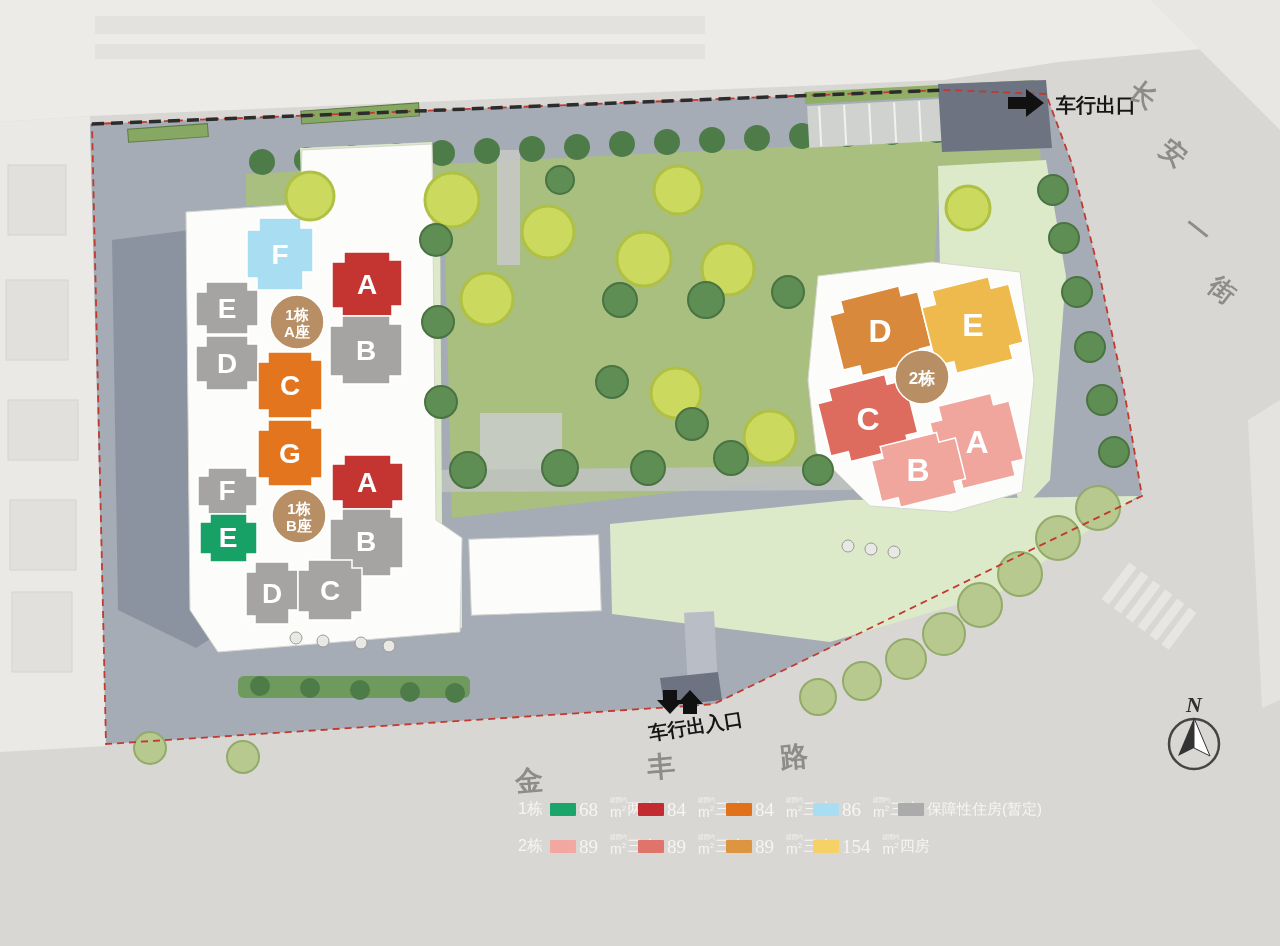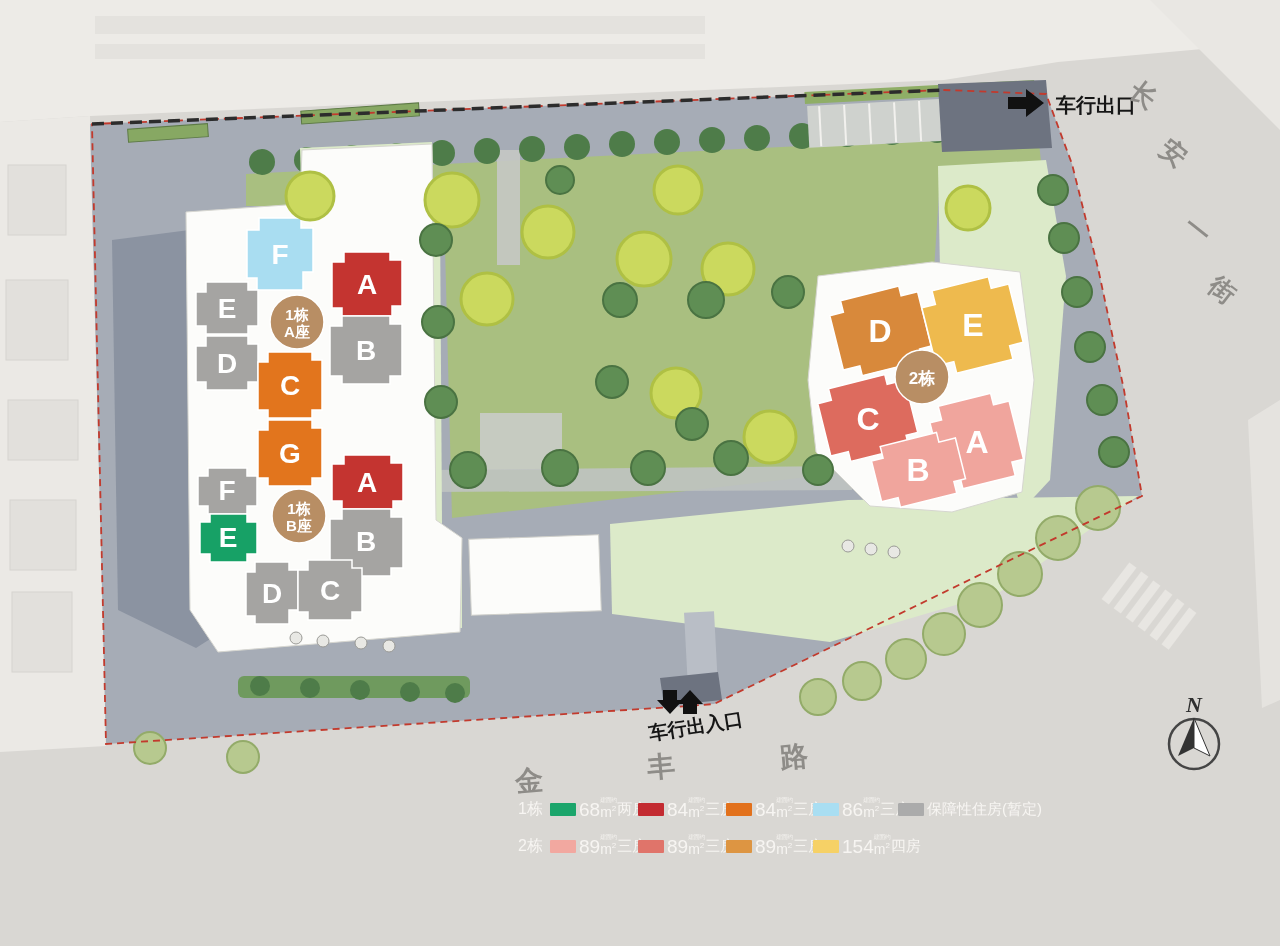--- a/index.html
+++ b/index.html
@@ -13,23 +13,23 @@
   .road-t{fill:#8e8c88;font-weight:700;text-anchor:middle;}
   .north-t{fill:#2f2f2f;font-style:italic;font-weight:700;text-anchor:middle;
            font-family:"Liberation Serif","DejaVu Serif",serif;}
   
   .legend{position:absolute;left:518px;top:796px;color:#f7f5f2;}
   .legend-row{display:grid;grid-template-columns:32px 88px 88px 87px 85px auto;
               align-items:center;height:26px;margin-bottom:11px;white-space:nowrap;}
   .lg-bld{font-size:16px;font-weight:400;}
   .lg-item{display:inline-flex;align-items:center;}
   .sw{width:26px;height:13px;margin-right:3px;flex:0 0 auto;}
-  .lg-num{font-size:19px;line-height:1;}
+  .lg-num{font-size:19px;line-height:1;font-family:Liberation Serif, serif;}
   .lg-unit{position:relative;display:inline-block;font-size:14px;line-height:1;
-           padding-top:6px;margin-right:1px;}
+           padding-top:6px;margin-right:1px;margin-left:12px;}
   .lg-unit .note{position:absolute;top:-2px;left:0;font-style:normal;
                  font-size:6px;letter-spacing:-.5px;opacity:.85;}
   .lg-unit sup{font-size:8px;vertical-align:super;}
   .lg-type{font-size:15px;}
   .lg-text{font-size:15px;text-align:right;}
   
   .band{position:absolute;left:0;top:878px;width:1280px;height:68px;
         background:linear-gradient(#a03335,#8c2124);color:#fff;}
   .band-title{position:absolute;left:32px;top:12px;font-size:40px;font-weight:700;
               letter-spacing:4px;}

